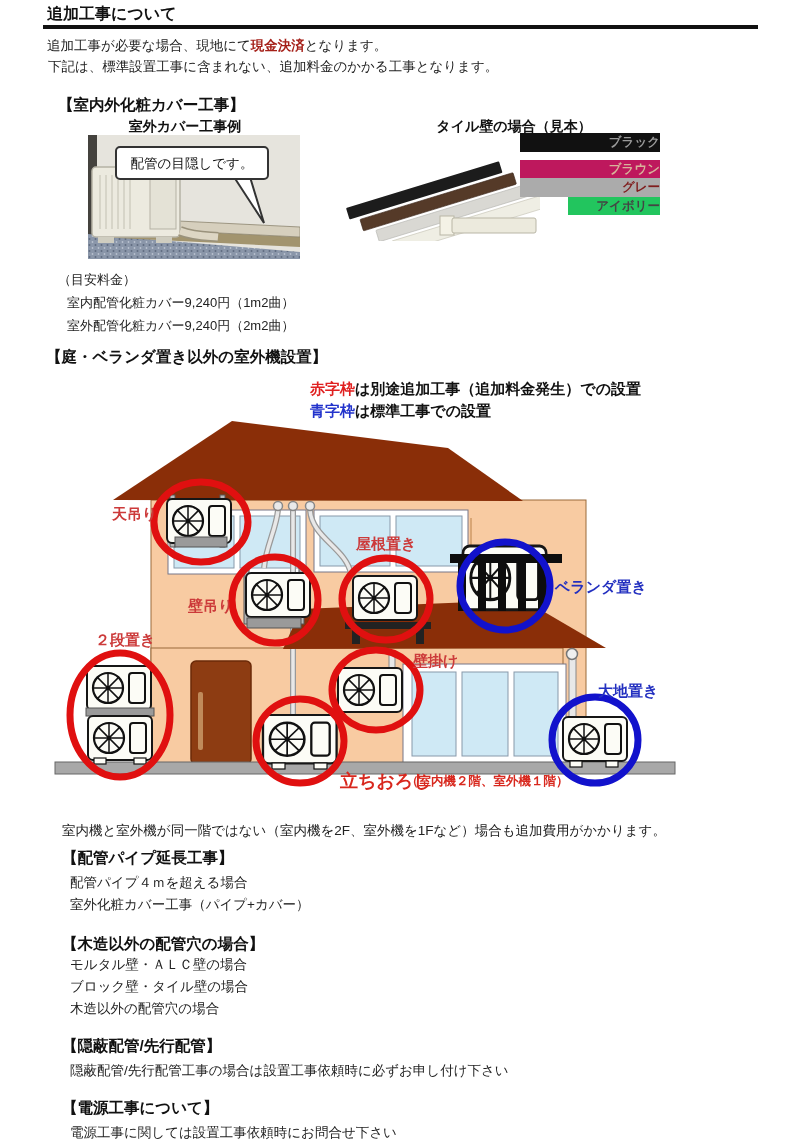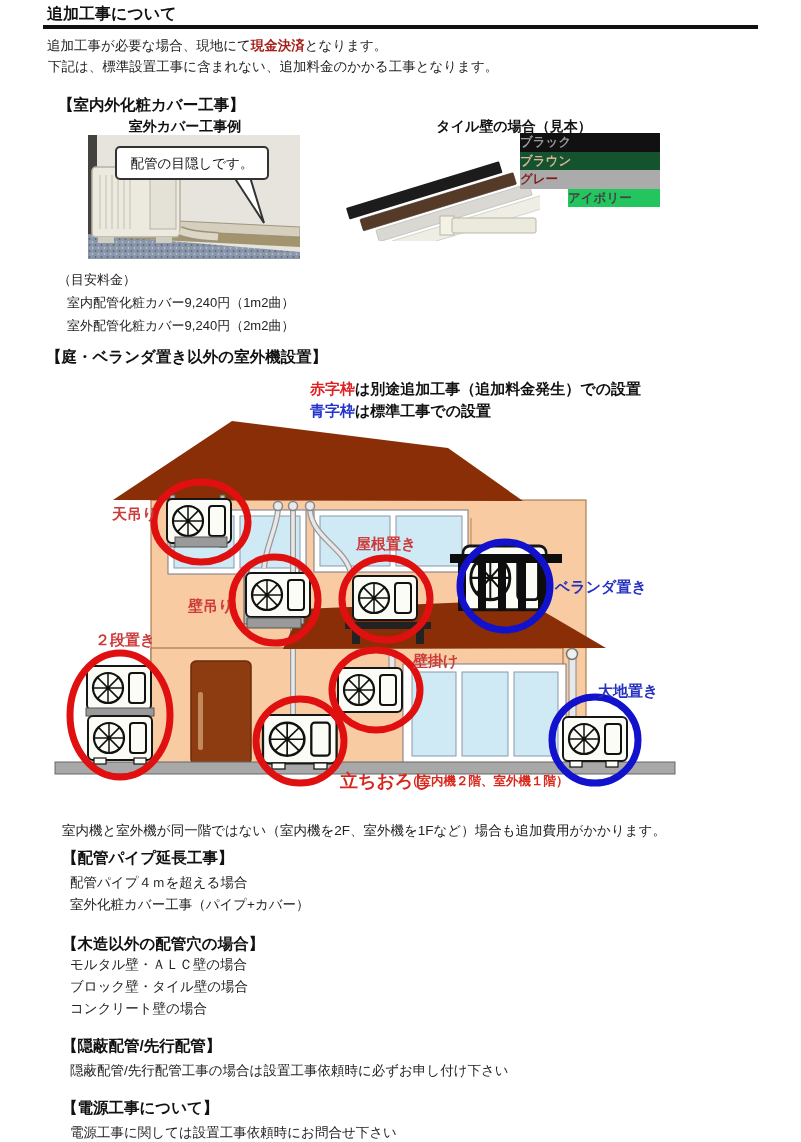--- a/index.html
+++ b/index.html
@@ -11,21 +11,21 @@
   .body-line { font-size:13.5px; color:#222; white-space:nowrap; }
   .em-red { color:#a52019; font-weight:bold; }
   .sec-head { font-size:15.5px; font-weight:bold; color:#111; white-space:nowrap; }
   .caption { font-size:14px; font-weight:bold; text-align:center; color:#111; white-space:nowrap; }
   .price-block div { font-size:13px; color:#222; line-height:23px; white-space:nowrap; }
   .price-indent { padding-left:9px; }
   .legend { font-size:15px; font-weight:bold; line-height:22px; white-space:nowrap; color:#111; }
   .legend .blue { color:#2233cc; }
   .legend .red { color:#e02020; }
   .swatches { width:140px; }
-  .swatch { height:18.5px; line-height:18.5px; text-align:left; font-size:12.5px; font-weight:bold; }
+  .swatch { height:18.5px; line-height:18.5px; text-align:right; font-size:12.5px; font-weight:bold; }
   .sect-lines div { font-size:13.5px; color:#222; line-height:22px; white-space:nowrap; }
   svg text { font-family:"Liberation Sans","DejaVu Sans",sans-serif; }
   .lbl-r { fill:#cc3a3a; font-weight:bold; font-size:15px; }
   .lbl-b { fill:#2330c0; font-weight:bold; font-size:15px; }
   .lbl-big { fill:#d8281e; font-weight:bold; font-size:18px; }
   .lbl-note { fill:#d8281e; font-weight:bold; font-size:12.5px; }
   .bubble-text { font-size:13.5px; fill:#111; }
 </style>
 </head>
 <body>
@@ -85,21 +85,21 @@
         <rect x="22" y="30" width="160" height="12" rx="1" fill="#d9d8d3" stroke="#b5b5b0" stroke-width="0.6"></rect>
         <rect x="34" y="45" width="162" height="13" rx="1" fill="#efeee4" stroke="#c5c3b5" stroke-width="0.6"></rect>
       </g>
       <rect x="100" y="80" width="14" height="19" fill="#f4f2e6" stroke="#b9b6a6"></rect>
       <rect x="112" y="82" width="84" height="15" rx="2" fill="#eceadd" stroke="#b9b6a6"></rect>
     </svg>
   </div>
 
   <div class="abs swatches" style="left:520px; top:133px;">
     <div class="swatch" style="background: rgb(17, 17, 17); color: rgb(154, 154, 154);">ブラック</div>
-    <div class="swatch" style="background: #14532d; color: rgb(216, 180, 154);">ブラウン</div>
+    <div class="swatch" style="background: #be185d; color: rgb(216, 180, 154); margin-top: 8px;">ブラウン</div>
     <div class="swatch" style="background: rgb(171, 171, 171); color: #7f1d1d;">グレー</div>
     <div class="swatch" style="background: #22c55e; color: rgb(68, 68, 68); margin-left: 48px;">アイボリー</div>
   </div>
 
   <div class="abs price-block" style="left:58px; top:268px;">
     <div>（目安料金）</div>
     <div class="price-indent">室内配管化粧カバー9,240円（1m2曲）</div>
     <div class="price-indent">室外配管化粧カバー9,240円（2m2曲）</div>
   </div>
 
@@ -249,21 +249,21 @@
   <div class="abs sec-head" style="left:62px; top:848px;">【配管パイプ延長工事】</div>
   <div class="abs sect-lines" style="left:70px; top:872px;">
     <div>配管パイプ４ｍを超える場合</div>
     <div>室外化粧カバー工事（パイプ+カバー）</div>
   </div>
 
   <div class="abs sec-head" style="left:62px; top:934px;">【木造以外の配管穴の場合】</div>
   <div class="abs sect-lines" style="left:70px; top:954px;">
     <div>モルタル壁・ＡＬＣ壁の場合</div>
     <div>ブロック壁・タイル壁の場合</div>
-    <div>コンクリート壁の場合</div>
+    <div>木造以外の配管穴の場合</div>
   </div>
 
   <div class="abs sec-head" style="left:62px; top:1036px;">【隠蔽配管/先行配管】</div>
   <div class="abs sect-lines" style="left:70px; top:1060px;">
     <div>隠蔽配管/先行配管工事の場合は設置工事依頼時に必ずお申し付け下さい</div>
   </div>
 
   <div class="abs sec-head" style="left:62px; top:1098px;">【電源工事について】</div>
   <div class="abs sect-lines" style="left:70px; top:1122px;">
     <div>電源工事に関しては設置工事依頼時にお問合せ下さい</div>

